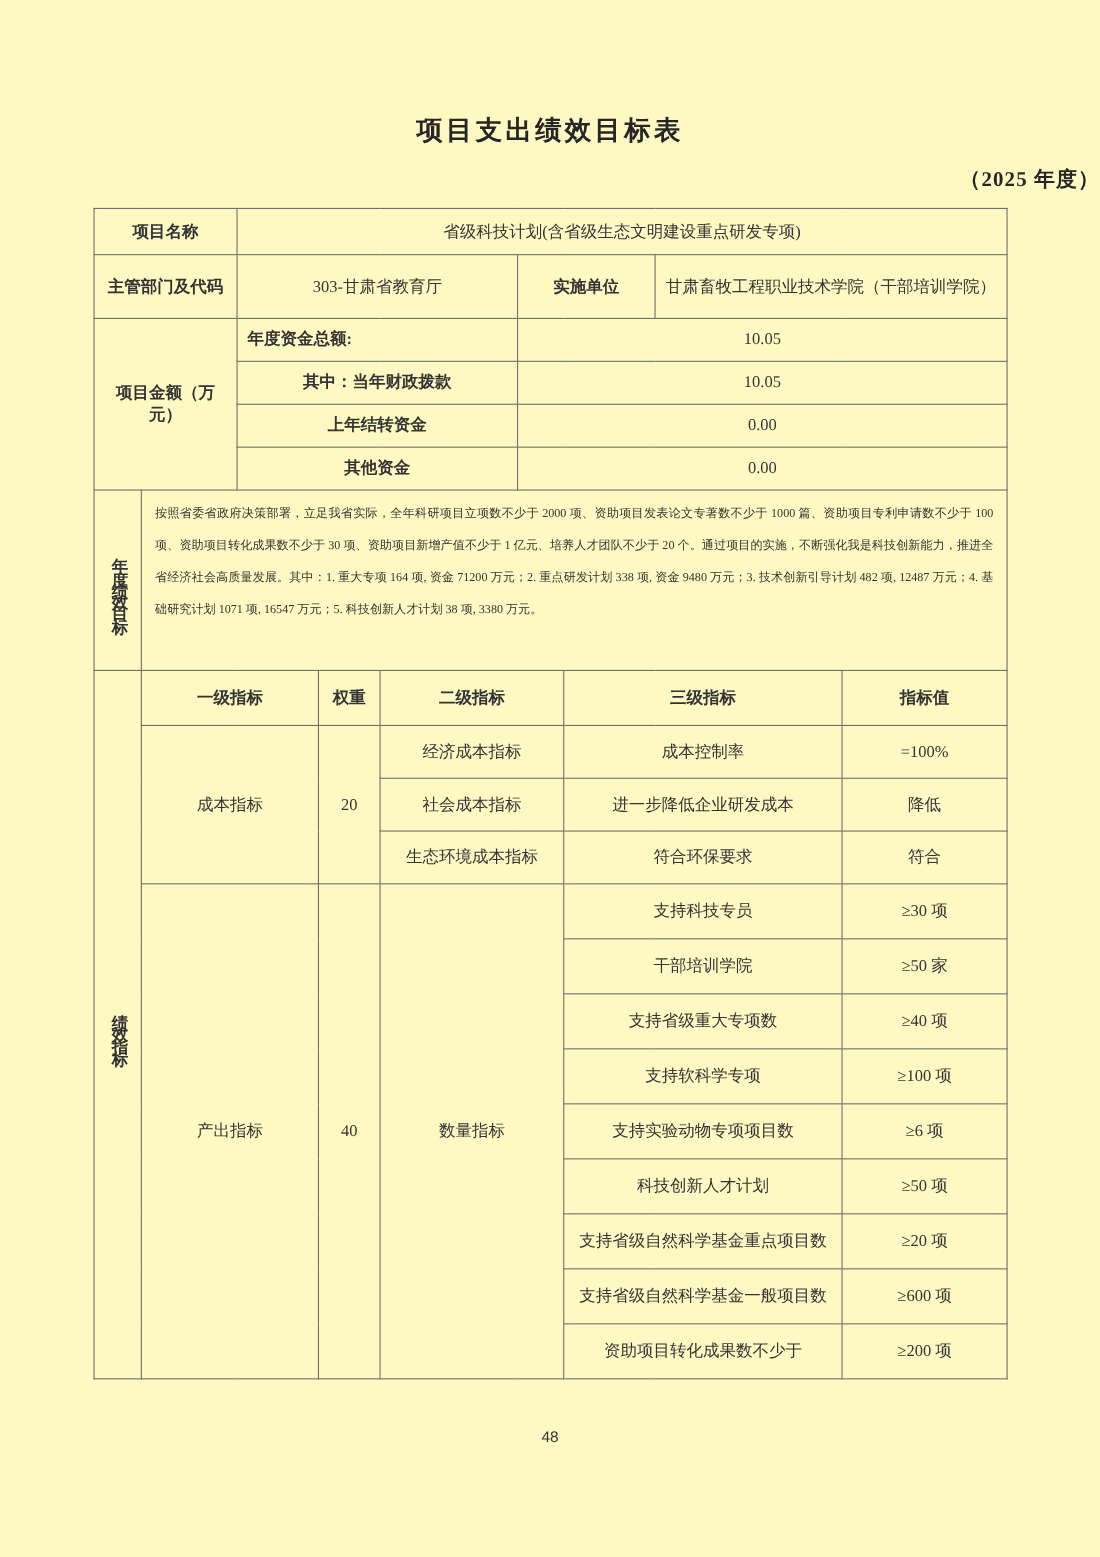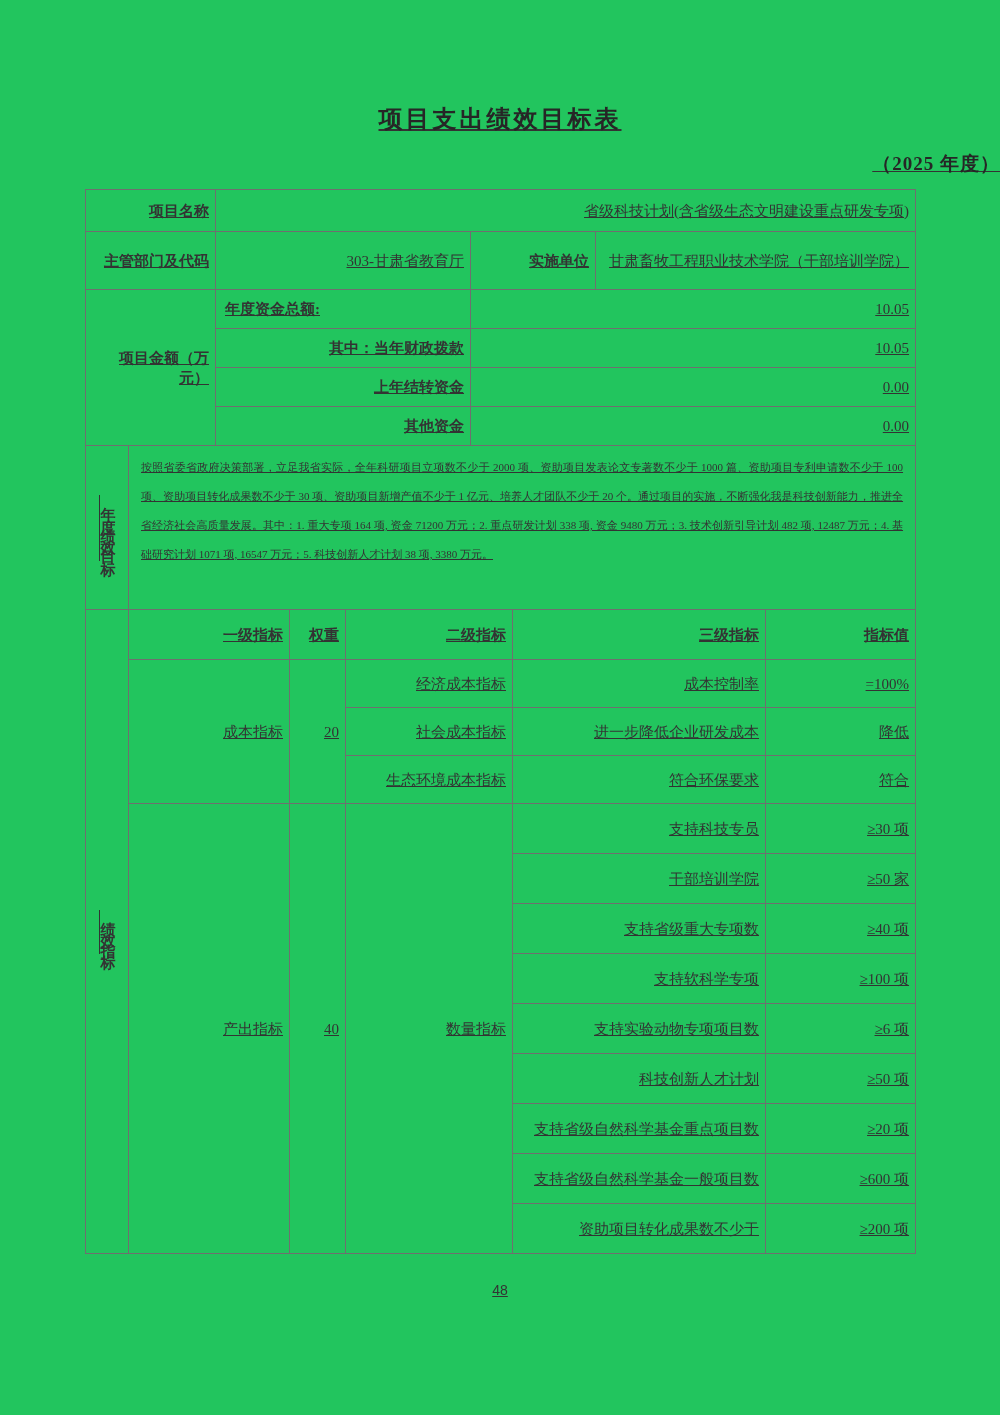--- a/index.html
+++ b/index.html
@@ -1,52 +1,52 @@
 <!DOCTYPE html>
 <html><head>
 <meta charset="utf-8">
 <style>
   html,body { margin:0; padding:0; }
   body {
     width:1000px; height:1415px; background:#ffffff;
     font-family:"Liberation Serif","DejaVu Serif",serif;
     color:#333333;
   }
-  .page { position:relative; width:1000px; height:1415px; background:#22c55e; overflow:hidden;text-decoration:underline; }
+  .page { position:relative; width:1000px; height:1415px; background:#fef9c3; overflow:hidden; }
   .doc-title {
     margin:0; padding-top:104px; text-align:center;
     font-size:24px; line-height:30px; font-weight:bold; letter-spacing:3px; color:#262626;
   }
   .doc-subtitle {
     margin-top:19px; text-align:right;
     font-size:19px; line-height:22px; font-weight:bold; letter-spacing:1px; color:#262626;
   }
   table.main {
     border-collapse:collapse; table-layout:fixed;
     width:830px; margin:14px 0 0 85px;
   }
   td {
-    border:1px solid #6f6f6f; text-align:right; vertical-align:middle;
+    border:1px solid #6f6f6f; text-align:center; vertical-align:middle;
     font-size:15px; line-height:20px; padding:2px 6px; overflow:hidden;
     word-break:break-all;
   }
   .b { font-weight:bold; }
   .left { text-align:left; padding-left:9px; }
   .goal-text {
     text-align:justify; vertical-align:top;
     padding:7px 12px 6px 12px; font-size:11px; line-height:29px;
     word-break:break-all;
   }
   .vcell { padding:0; }
   .vtext {
     writing-mode:vertical-rl; text-orientation:upright;
     letter-spacing:11px; margin:0 auto; font-weight:bold; font-size:15px; line-height:43px;
   }
   .page-number {
-    margin-top:28px; text-align:center;
+    margin-top:44px; text-align:center;
     font-family:"Liberation Sans","DejaVu Sans",sans-serif;
     font-size:14px; color:#333333;
   }
 </style>
 </head>
 <body>
 
 <div class="page">
 
   <h1 class="doc-title">项目支出绩效目标表</h1>

